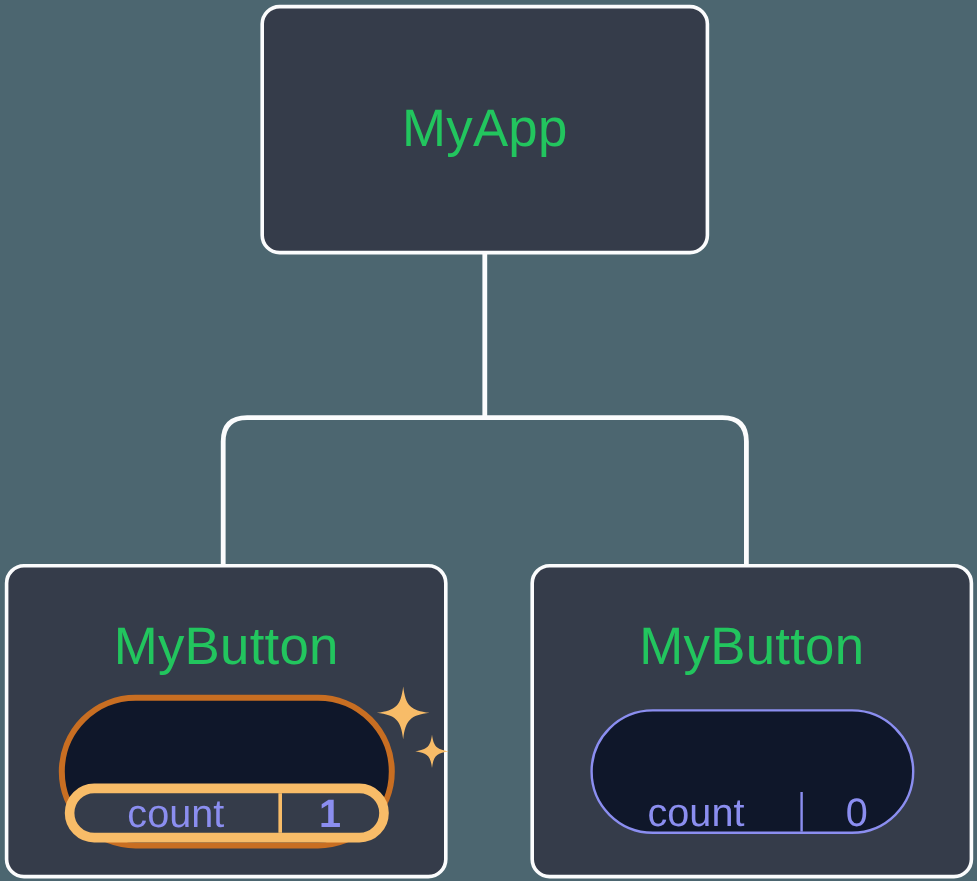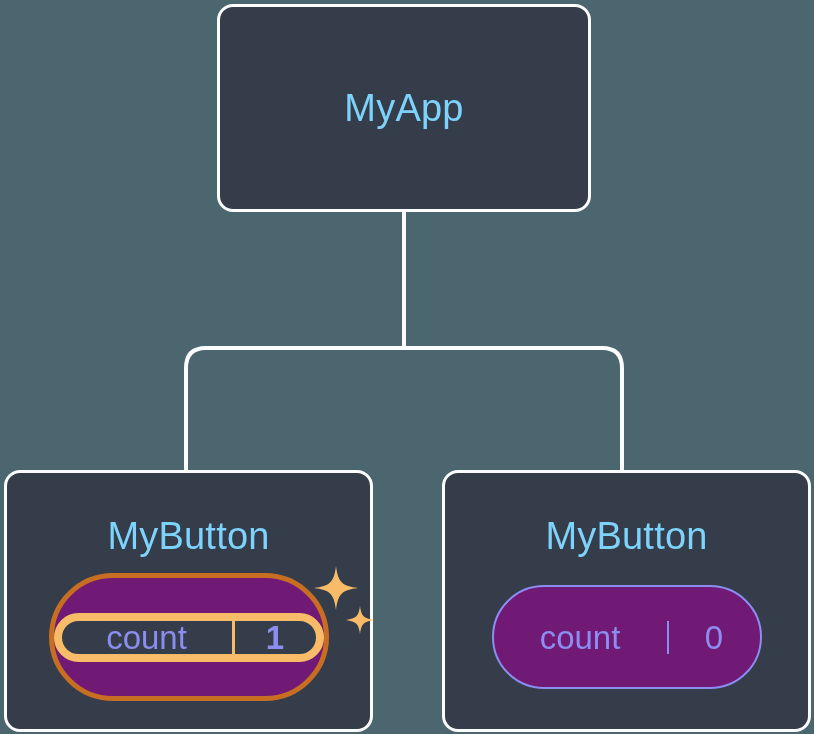--- a/index.html
+++ b/index.html
@@ -34,22 +34,22 @@
     position: absolute;
     box-sizing: border-box;
     background: #353c4a;
     border: 3px solid #fbfcfd;
     border-radius: 16px;
     display: flex;
     flex-direction: column;
     align-items: center;
   }
   .card-title {
-    color: #7dd3fc;
-    font-size: 38px;
+    color: #22c55e;
+    font-size: 44px;
     line-height: 1;
     letter-spacing: 0.2px;
     white-space: nowrap;
   }
 
   
   #card-root {
     left: 217px;
     top: 4px;
     width: 374px;
@@ -71,23 +71,23 @@
     width: 369px;
     height: 262px;
     padding-top: 44px;
   }
 
   
   .pill {
     position: relative;
     box-sizing: border-box;
     display: flex;
-    align-items: center;
+    align-items: flex-end;
     border-radius: 999px;
-    background: #701a75;
+    background: #0f172a;
   }
   .pill-key, .pill-val {
     display: flex;
     align-items: center;
     justify-content: center;
     color: #8b8ef0;
     font-size: 33px;
     line-height: 1;
     white-space: nowrap;
   }

